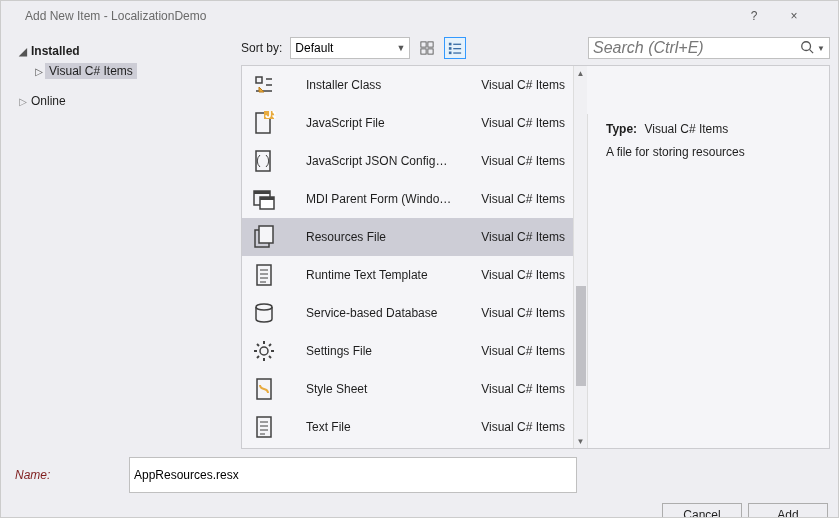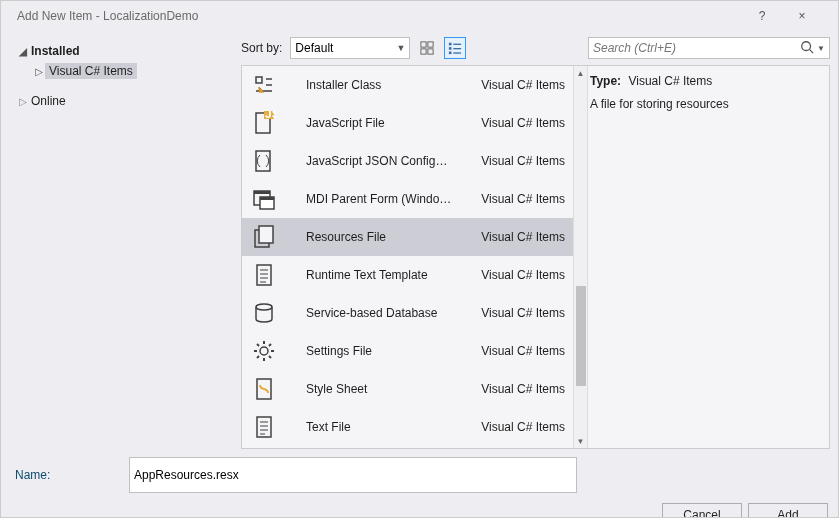--- a/index.html
+++ b/index.html
@@ -1,18 +1,18 @@
 <!DOCTYPE html>
 <html><head>
 <meta charset="utf-8">
 <style>
 * { box-sizing: border-box; margin: 0; padding: 0; font-family: 'Segoe UI', Tahoma, sans-serif; font-size: 12px; }
 body { background: #eeeef2; width: 839px; height: 518px; overflow: hidden; border: 1px solid #ccc; }
 
-.titlebar { height: 30px; display: flex; align-items: center; padding: 0 16px; color: #555; }
+.titlebar { height: 30px; display: flex; align-items: center; padding: 0 24px; color: #555; }
 .titlebar .title { flex: 1; font-size: 12px; color: #6a6a6a; }
 .titlebar .btn { width: 40px; height: 28px; display: flex; align-items: center; justify-content: center; color: #555; }
 
 .body { display: flex; height: 418px; padding: 4px 8px 0 8px; }
 
 .left-pane { width: 232px; padding: 6px 4px 0 6px; }
 .tree-row { display: flex; align-items: center; height: 20px; padding-left: 2px; color: #1e1e1e; cursor: default; }
 .tree-row.bold { font-weight: 600; }
 .tree-row.child { padding-left: 18px; }
 .tree-row.selected span.label { background: #cdcdd6; padding: 1px 4px; }
@@ -26,48 +26,48 @@
 
 .toolbar { display: flex; align-items: center; height: 30px; gap: 6px; padding: 2px 0 6px 0; }
 .sortlabel { color: #1e1e1e; margin-right: 2px; white-space: nowrap; }
 .sortdrop { width: 120px; height: 22px; border: 1px solid #c0c0c0; background: #fff; display: flex; align-items: center; padding: 0 4px; justify-content: space-between; }
 .sortdrop .dd-arrow { font-size: 9px; color: #555; }
 .viewbtn { width: 22px; height: 22px; border: 1px solid transparent; display: flex; align-items: center; justify-content: center; background: transparent; }
 .viewbtn.active { border: 1px solid #3399ff; background: #e6f2fb; }
 .viewbtn svg { width: 14px; height: 14px; }
 
 .search { margin-left: auto; width: 242px; height: 22px; border: 1px solid #c0c0c0; background: #fff; display: flex; align-items: center; padding: 0 4px; }
-.search input { border: none; outline: none; flex: 1; font-size: 12px; color: #4d7c0f; background: transparent; }
+.search input { border: none; outline: none; flex: 1; font-size: 16px; color: #4d7c0f; background: transparent; }
 .search input::placeholder { color: #777; font-style: italic; }
 .search .mag { color: #555; }
 
 .content-row { flex: 1; display: flex; border: 1px solid #ccccd0; background: #f5f5f8; min-height: 0; }
 
 .list { flex: 1; overflow: hidden; position: relative; }
 .list-inner { position: absolute; inset: 0; overflow-y: hidden; }
 .item { height: 38px; display: flex; align-items: center; padding: 0 8px; gap: 28px; }
 .item.selected { background: #cdcdd6; }
 .item .icon { width: 28px; height: 28px; display: flex; align-items: center; justify-content: center; flex-shrink: 0; }
 .item .icon svg { width: 24px; height: 24px; }
 .item .name { flex: 1; color: #1e1e1e; white-space: nowrap; overflow: hidden; text-overflow: ellipsis; }
 .item .cat { color: #1e1e1e; white-space: nowrap; }
 
 .scrollbar { width: 14px; background: #f0f0f3; position: relative; border-left: 1px solid #ddd; }
 .scroll-arrow { position: absolute; left: 0; width: 100%; height: 14px; display: flex; align-items: center; justify-content: center; color: #666; font-size: 8px; }
 .scroll-arrow.up { top: 0; }
 .scroll-arrow.down { bottom: 0; }
 .thumb { position: absolute; left: 2px; width: 10px; top: 220px; height: 100px; background: #c0c0c5; }
 
-.detail { width: 242px; padding: 8px 2px; border-left: 1px solid #ddd; color: #1e1e1e; }
+.detail { width: 242px; padding: 8px 18px; border-left: 1px solid #ddd; color: #1e1e1e; margin-top: 48px; }
 .detail .label { color: #1e1e1e; font-weight: 600; display: inline; }
 .detail .val { display: inline; margin-left: 4px; }
 .detail p { margin-top: 8px; line-height: 1.4; }
 
 .name-row { display: flex; align-items: center; padding: 8px 10px 4px 10px; gap: 12px; }
-.name-row .lbl { width: 106px; padding-left: 4px; color: #0c4a6e; }
+.name-row .lbl { width: 106px; padding-left: 4px; color: #7f1d1d; font-style: italic; }
 .name-row input { flex: 0 0 448px; height: 36px; border: 1px solid #c0c0c0; padding: 0 4px; font-size: 12px; background: #fff; }
 
 .footer { display: flex; justify-content: flex-end; padding: 6px 10px 10px 10px; gap: 6px; }
 .footer button { width: 80px; height: 24px; border: 1px solid #adadad; background: #eeeef2; color: #1e1e1e; }
 </style>
 </head>
 <body>
 
 <div class="titlebar">
   <div class="title">Add New Item - LocalizationDemo</div>

